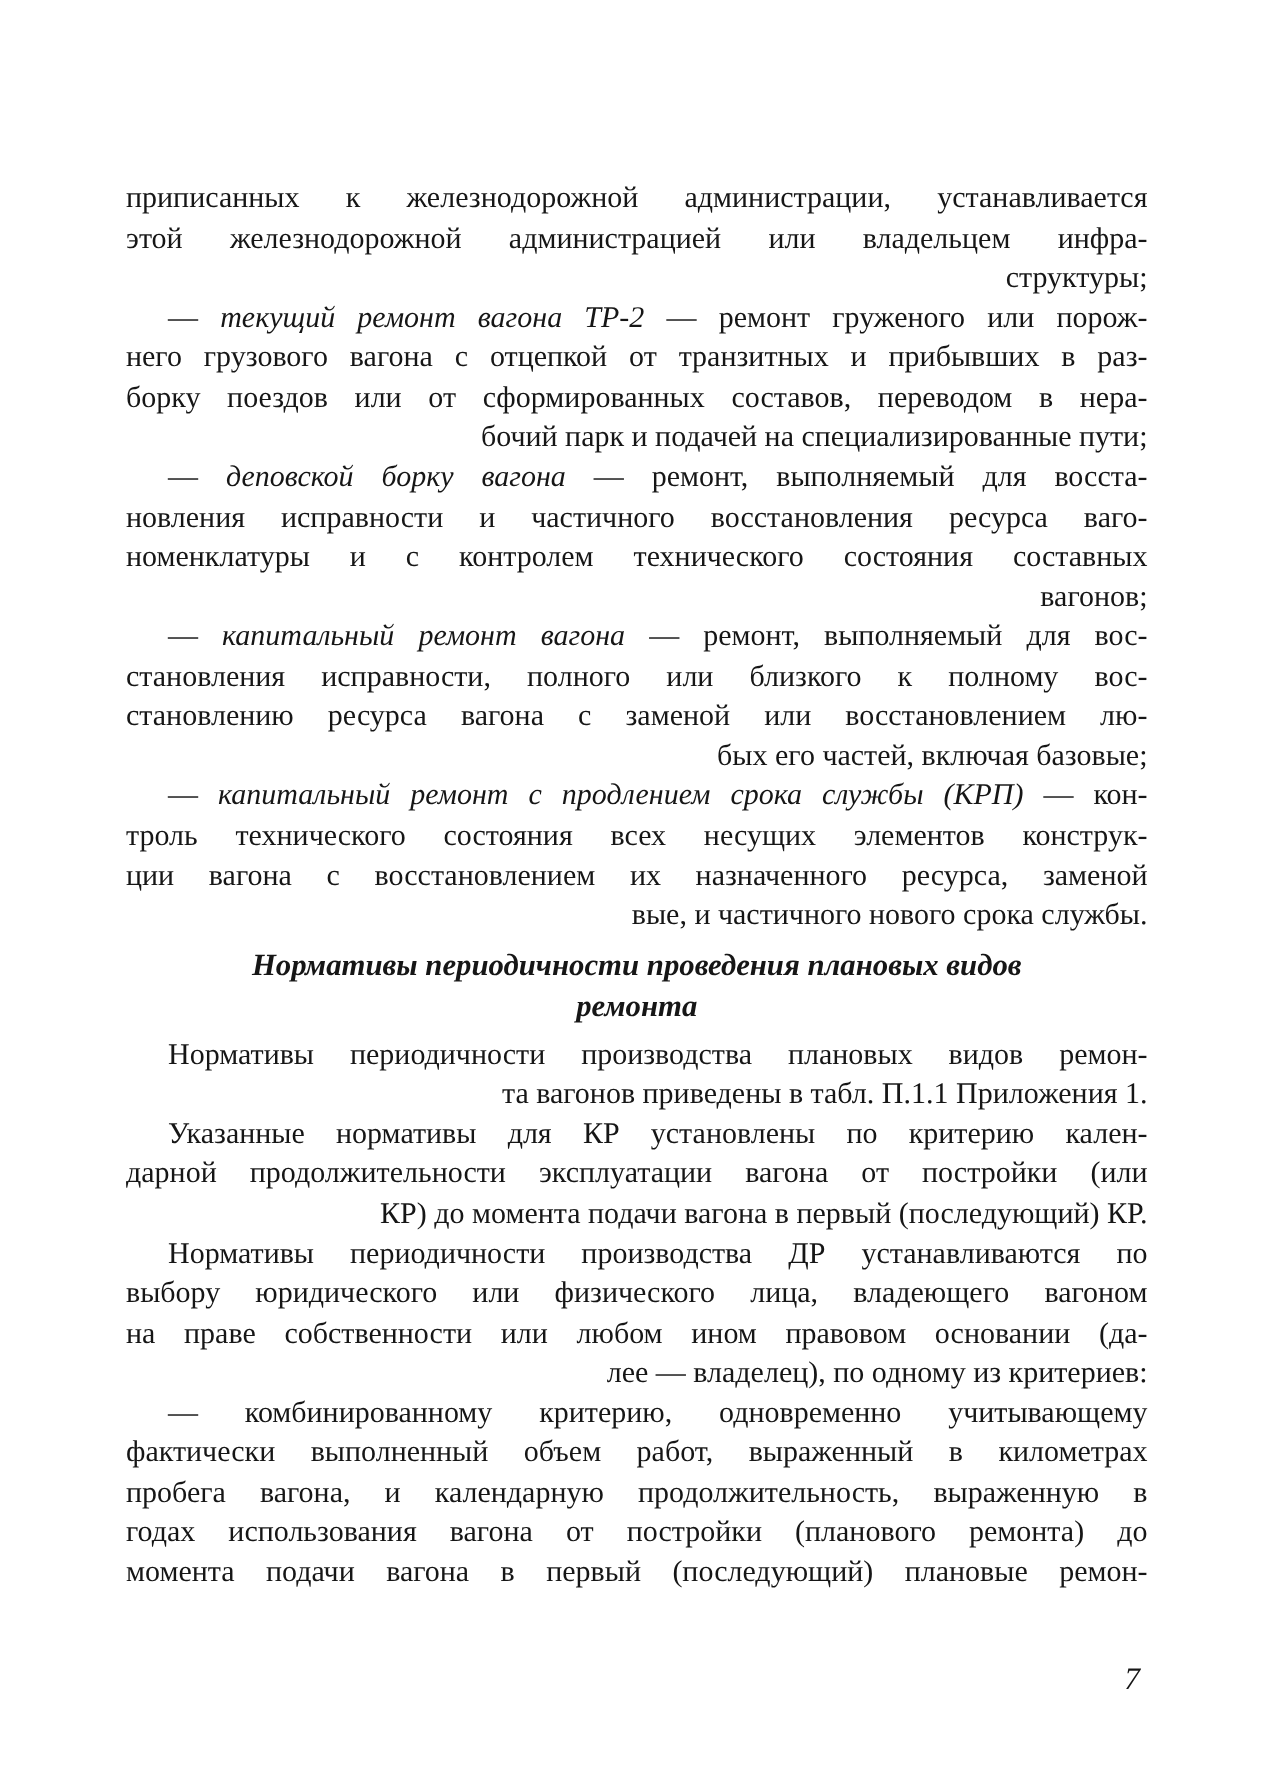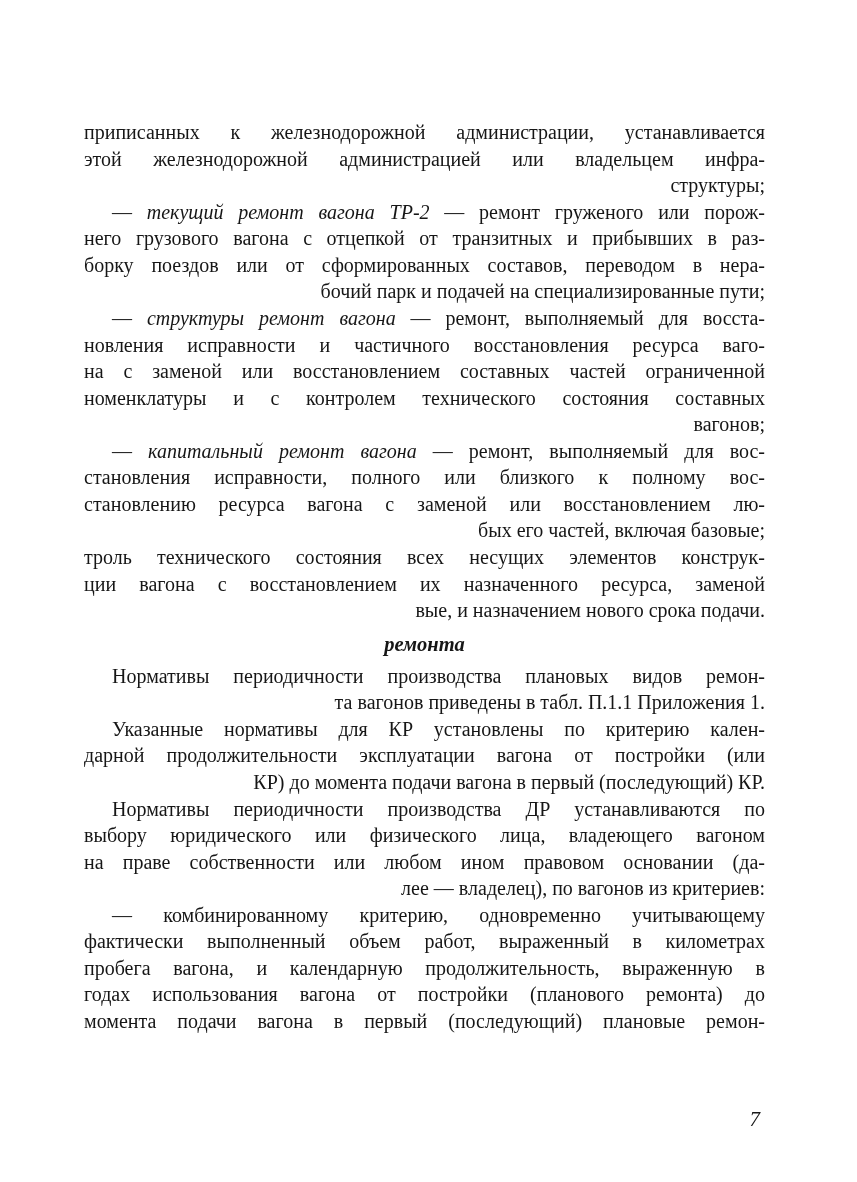--- a/index.html
+++ b/index.html
@@ -71,44 +71,45 @@
 
 <div class="page">
   <div class="text-block" id="text-block">
       <div class="line just"><span>приписанных к железнодорожной администрации, устанавливается</span></div>
       <div class="line just"><span>этой железнодорожной администрацией или владельцем инфра-</span></div>
       <div class="line"><span>структуры;</span></div>
       <div class="line just ind"><span>— </span><span class="it">текущий ремонт вагона ТР-2</span><span> — ремонт груженого или порож-</span></div>
       <div class="line just"><span>него грузового вагона с отцепкой от транзитных и прибывших в раз-</span></div>
       <div class="line just"><span>борку поездов или от сформированных составов, переводом в нера-</span></div>
       <div class="line"><span>бочий парк и подачей на специализированные пути;</span></div>
-      <div class="line just ind"><span>— </span><span class="it">структуры ремонт вагона</span><span> — ремонт, выполняемый для восста-</span></div>
+      <div class="line just ind"><span>— </span><span class="it">деповской борку вагона</span><span> — ремонт, выполняемый для восста-</span></div>
       <div class="line just"><span>новления исправности и частичного восстановления ресурса ваго-</span></div>
-      <div class="line just"><span>на с заменой или восстановлением составных частей ограниченной</span></div>
       <div class="line just"><span>номенклатуры и с контролем технического состояния составных</span></div>
       <div class="line"><span>вагонов;</span></div>
       <div class="line just ind"><span>— </span><span class="it">капитальный ремонт вагона</span><span> — ремонт, выполняемый для вос-</span></div>
       <div class="line just"><span>становления исправности, полного или близкого к полному вос-</span></div>
       <div class="line just"><span>становлению ресурса вагона с заменой или восстановлением лю-</span></div>
       <div class="line"><span>бых его частей, включая базовые;</span></div>
+      <div class="line just ind"><span>— </span><span class="it">капитальный ремонт с продлением срока службы (КРП)</span><span> — кон-</span></div>
       <div class="line just"><span>троль технического состояния всех несущих элементов конструк-</span></div>
       <div class="line just"><span>ции вагона с восстановлением их назначенного ресурса, заменой</span></div>
-      <div class="line"><span>вые, и назначением нового срока подачи.</span></div>
+      <div class="line"><span>вые, и частичного нового срока службы.</span></div>
       <div class="heading-block">
+        <div class="heading-line">Нормативы периодичности проведения плановых видов</div>
         <div class="heading-line">ремонта</div>
       </div>
       <div class="line just ind"><span>Нормативы периодичности производства плановых видов ремон-</span></div>
       <div class="line"><span>та вагонов приведены в табл. П.1.1 Приложения 1.</span></div>
       <div class="line just ind"><span>Указанные нормативы для КР установлены по критерию кален-</span></div>
       <div class="line just"><span>дарной продолжительности эксплуатации вагона от постройки (или</span></div>
       <div class="line"><span>КР) до момента подачи вагона в первый (последующий) КР.</span></div>
       <div class="line just ind"><span>Нормативы периодичности производства ДР устанавливаются по</span></div>
       <div class="line just"><span>выбору юридического или физического лица, владеющего вагоном</span></div>
       <div class="line just"><span>на праве собственности или любом ином правовом основании (да-</span></div>
-      <div class="line"><span>лее — владелец), по вагонов из критериев:</span></div>
+      <div class="line"><span>лее — владелец), по одному из критериев:</span></div>
       <div class="line just ind"><span>— комбинированному критерию, одновременно учитывающему</span></div>
       <div class="line just"><span>фактически выполненный объем работ, выраженный в километрах</span></div>
       <div class="line just"><span>пробега вагона, и календарную продолжительность, выраженную в</span></div>
       <div class="line just"><span>годах использования вагона от постройки (планового ремонта) до</span></div>
       <div class="line just"><span>момента подачи вагона в первый (последующий) плановые ремон-</span></div>
     </div>
   <div class="page-number">7</div>
 </div>
 
 </body></html>

